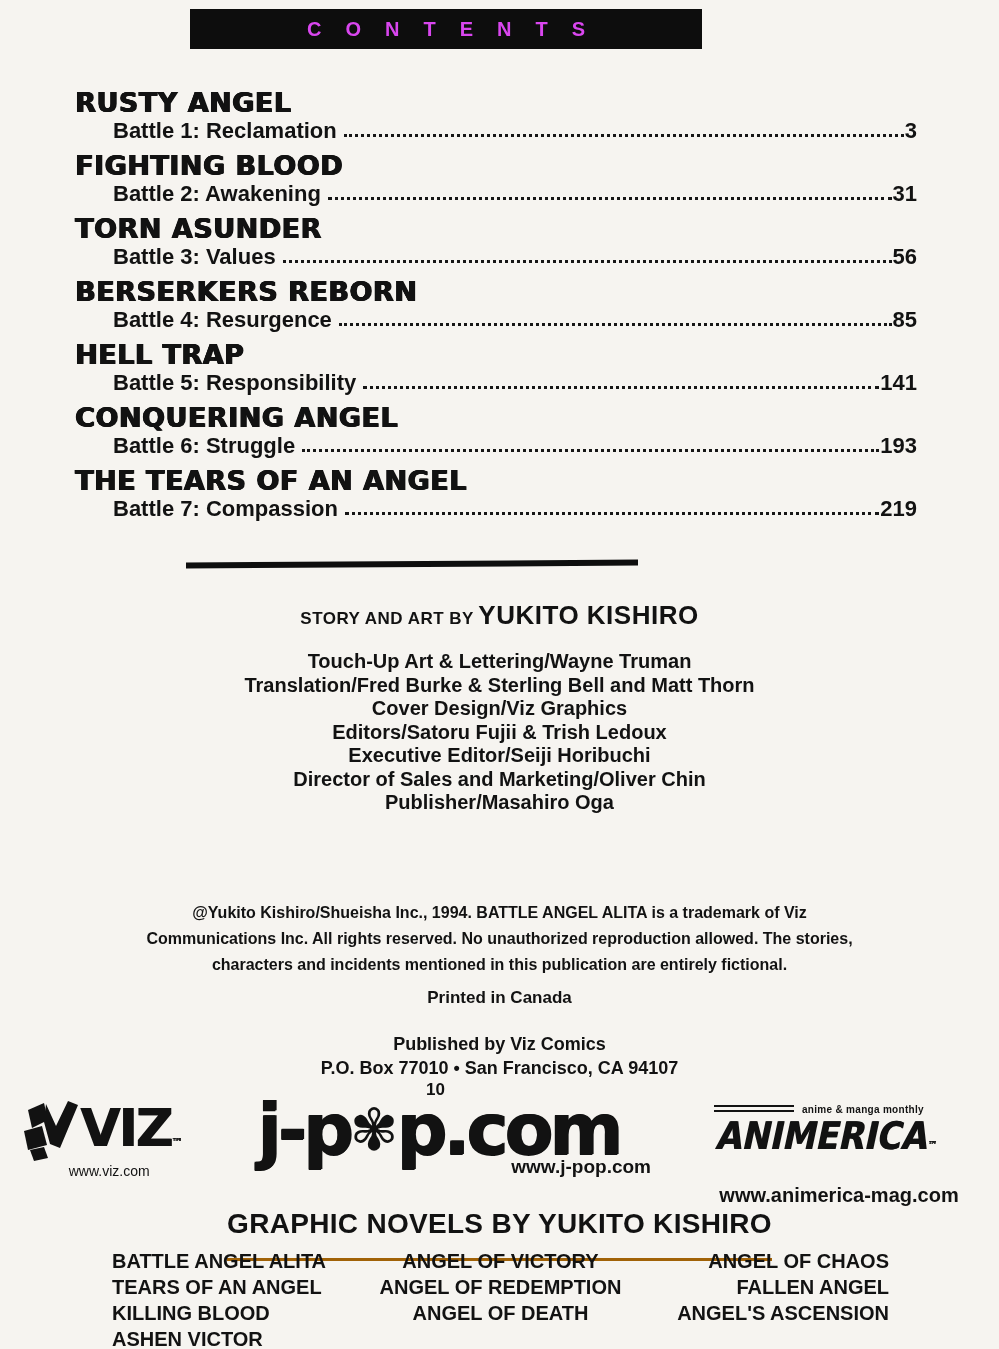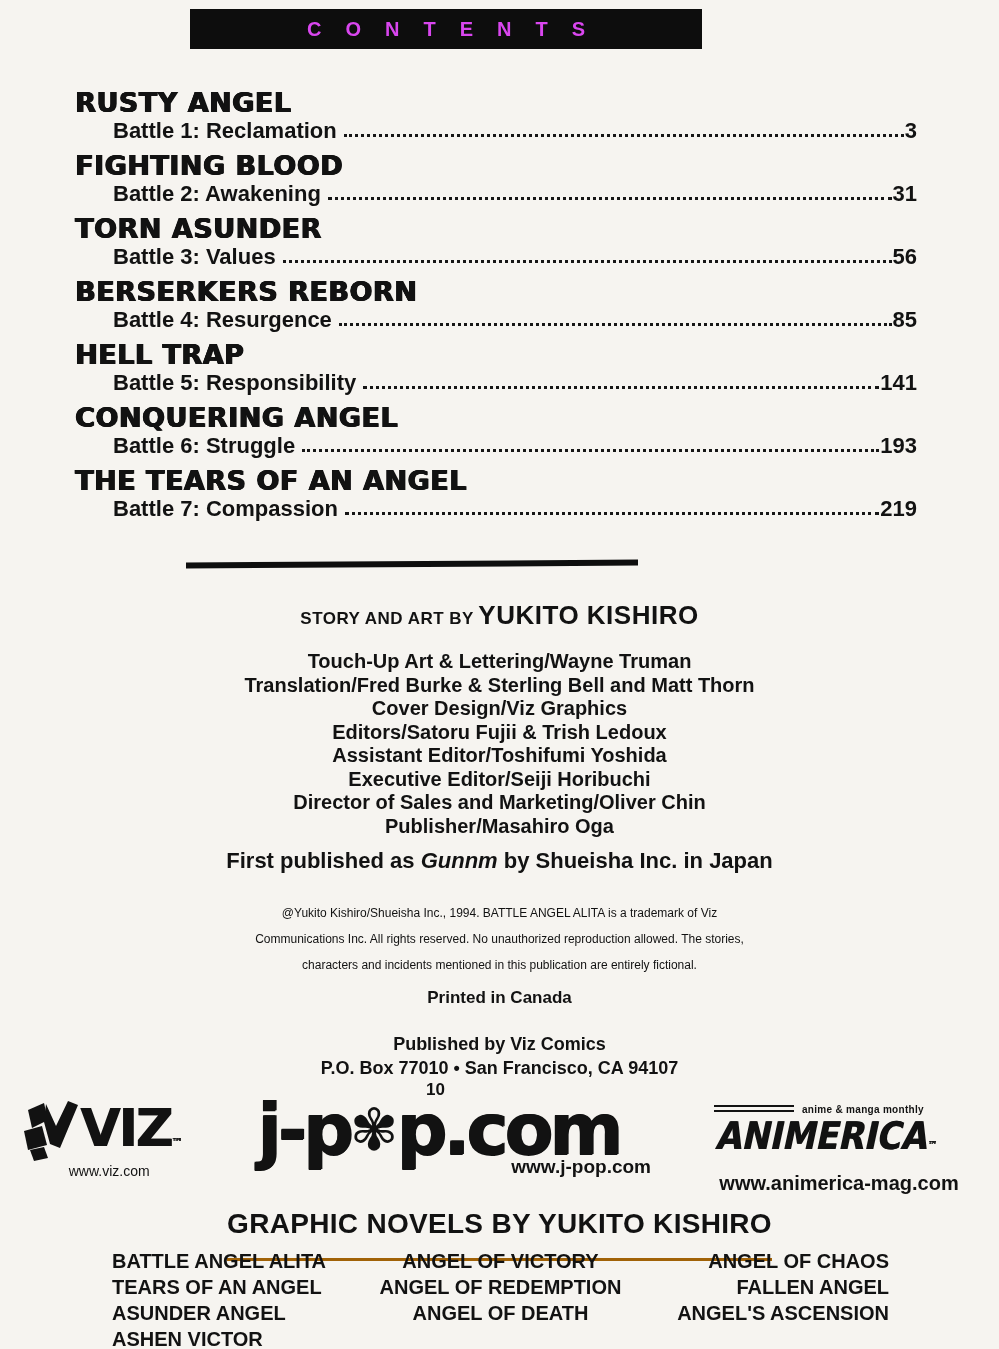--- a/index.html
+++ b/index.html
@@ -57,21 +57,21 @@
   .credits{position:absolute;left:0;top:650px;width:100%;text-align:center;}
   .credit-line{font-size:20px;font-weight:bold;line-height:23.5px;}
 
   
   .first-pub{position:absolute;left:0;top:848px;width:100%;text-align:center;
     font-size:22px;font-weight:bold;}
   .first-pub i{font-style:italic;}
 
   
   .copyright{position:absolute;left:0;top:900px;width:100%;text-align:center;}
-  .copy-line{font-size:12px;font-weight:normal;line-height:26px;}
+  .copy-line{font-size:16px;font-weight:bold;line-height:26px;}
 
   .printed{position:absolute;left:0;top:988px;width:100%;text-align:center;
     font-size:17px;font-weight:bold;}
 
   .published{position:absolute;left:0;top:1032px;width:100%;text-align:center;}
   .published div{font-size:18px;font-weight:bold;line-height:24px;}
 
   .folio{position:absolute;left:426px;top:1080px;font-size:17px;font-weight:bold;}
 
   
@@ -102,21 +102,21 @@
   .speed-lines{width:80px;height:9px;margin-right:8px;
     background:repeating-linear-gradient(to bottom,#121212 0 2px,transparent 2px 5px);}
   .anim-tagline{font-size:10px;font-weight:bold;letter-spacing:0.3px;white-space:nowrap;}
   .anim-name{
     font-family:"DejaVu Sans",sans-serif;font-weight:bold;font-size:38px;line-height:40px;
     transform:skewX(-12deg) scaleX(0.88);transform-origin:left bottom;
     letter-spacing:0px;white-space:nowrap;
     text-shadow:1px 0 0 #121212;
   }
   .anim-tm{font-size:11px;}
-  .anim-url{font-size:20px;font-weight:bold;margin-top:6px;}
+  .anim-url{font-size:20px;font-weight:bold;margin-top:18px;}
 
   
   .gn-heading-wrap{position:absolute;left:0;top:1208px;width:100%;text-align:center;}
   .gn-heading{
     display:inline-block;font-size:28px;font-weight:bold;letter-spacing:0.3px;
     border-bottom:3px solid #a16207;padding-bottom:18px;
   }
   .gn-cols{
     position:absolute;left:0;top:1248px;width:100%;
     display:grid;grid-template-columns:1fr 1fr 1fr;
@@ -200,29 +200,25 @@
   <div class="story-art">
     <span class="sa-prefix">STORY AND ART BY</span>
     <span class="sa-name">YUKITO KISHIRO</span>
   </div>
 
   <div class="credits">
     <div class="credit-line">Touch-Up Art &amp; Lettering/Wayne Truman</div>
     <div class="credit-line">Translation/Fred Burke &amp; Sterling Bell and Matt Thorn</div>
     <div class="credit-line">Cover Design/Viz Graphics</div>
     <div class="credit-line">Editors/Satoru Fujii &amp; Trish Ledoux</div>
-    <div class="credit-line">Assistant Editor/Toshifumi Yoshida</div>
     <div class="credit-line">Executive Editor/Seiji Horibuchi</div>
     <div class="credit-line">Director of Sales and Marketing/Oliver Chin</div>
     <div class="credit-line">Publisher/Masahiro Oga</div>
   </div>
 
-  <div class="first-pub">
-    <span>First published as </span><i>Gunnm</i><span> by Shueisha Inc. in Japan</span>
-  </div>
 
   <div class="copyright">
     <div class="copy-line">@Yukito Kishiro/Shueisha Inc., 1994. BATTLE ANGEL ALITA is a trademark of Viz</div>
     <div class="copy-line">Communications Inc. All rights reserved. No unauthorized reproduction allowed. The stories,</div>
     <div class="copy-line">characters and incidents mentioned in this publication are entirely fictional.</div>
   </div>
 
   <div class="printed">Printed in Canada</div>
 
   <div class="published">
@@ -264,21 +260,21 @@
   </div>
 
   <div class="gn-heading-wrap">
     <span class="gn-heading">GRAPHIC NOVELS BY YUKITO KISHIRO</span>
   </div>
 
   <div class="gn-cols">
     <div class="gn-col c1">
       <div>BATTLE ANGEL ALITA</div>
       <div>TEARS OF AN ANGEL</div>
-      <div>ASUNDER ANGEL</div>
+      <div>KILLING BLOOD</div>
       <div>ASHEN VICTOR</div>
     </div>
     <div class="gn-col c2">
       <div>ANGEL OF VICTORY</div>
       <div>ANGEL OF REDEMPTION</div>
       <div>ANGEL OF DEATH</div>
     </div>
     <div class="gn-col c3">
       <div>ANGEL OF CHAOS</div>
       <div>FALLEN ANGEL</div>

